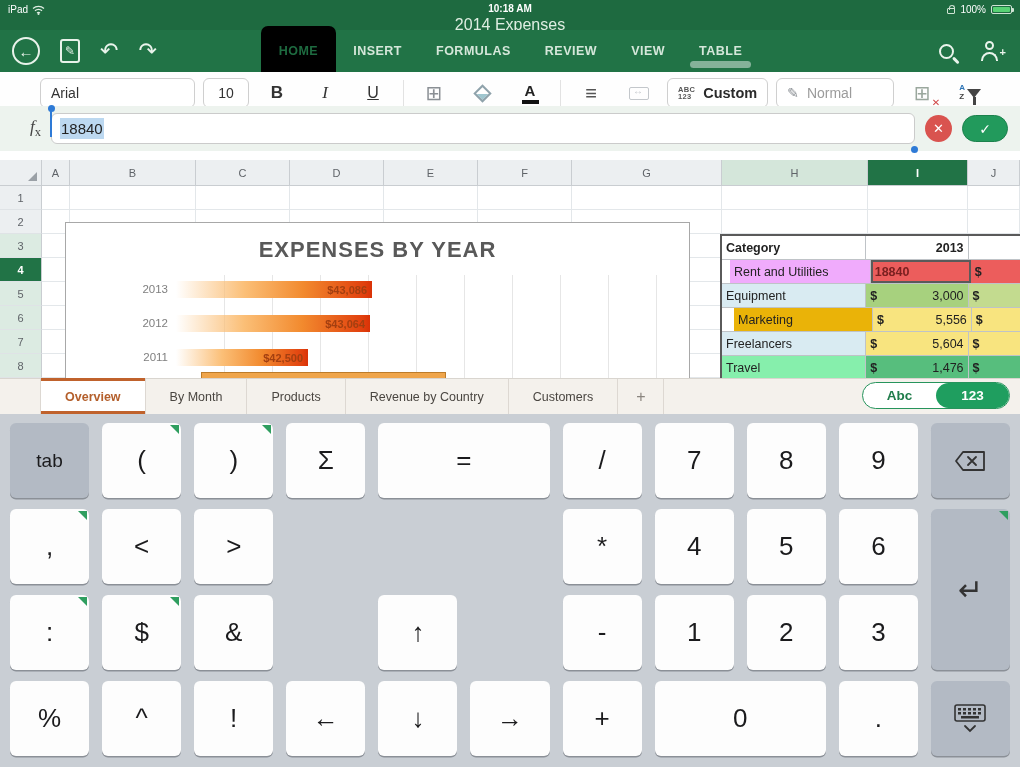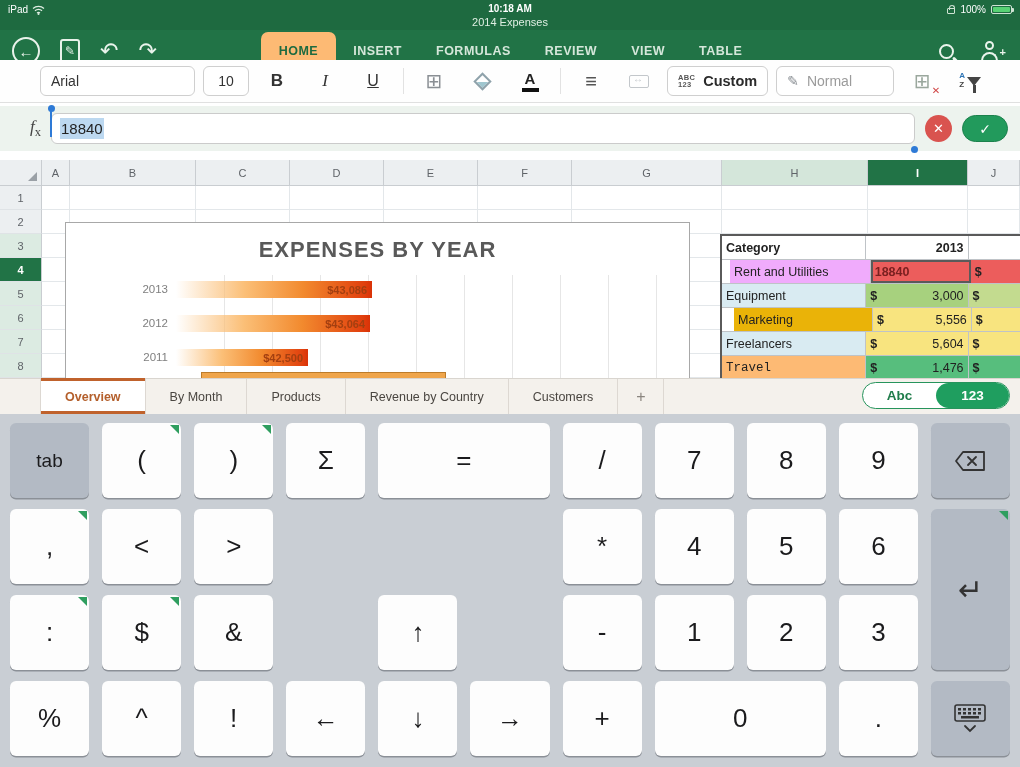--- a/index.html
+++ b/index.html
@@ -4,48 +4,48 @@
 <style>
   * { margin:0; padding:0; box-sizing:border-box; }
   html,body { width:1020px; height:767px; overflow:hidden;
     font-family:"Liberation Sans","DejaVu Sans",sans-serif; background:#fff; }
   .app { position:relative; width:1020px; height:767px; }
 
   
   .statusbar { position:absolute; top:0; left:0; right:0; height:30px; background:#1e6a40; color:#fff;padding-left:44px; }
   .sb-left { position:absolute; left:8px; top:4px; font-size:10px; display:flex; gap:4px; align-items:center; }
   .sb-time { position:absolute; top:3px; left:0; right:0; text-align:center; font-size:10px; font-weight:bold; }
-  .sb-title { position:absolute; top:16px; left:0; right:0; text-align:center; font-size:11px; color:#dfeee2; }
+  .sb-title { position:absolute; top:16px; left:0; right:0; text-align:center; font-size:16px; color:#dfeee2; }
   .sb-right { position:absolute; right:8px; top:4px; display:flex; gap:5px; align-items:center; font-size:10px; }
   .battery { width:21px; height:9px; border:1px solid #cfe3d4; border-radius:2px; position:relative; }
   .battery .fill { position:absolute; inset:1px; background:#57d274; border-radius:1px; }
   .battery:after { content:''; position:absolute; right:-3px; top:2px; width:2px; height:4px; background:#cfe3d4; border-radius:0 1px 1px 0; }
   .lockicon { width:8px; height:6px; border:1px solid #cfe3d4; border-radius:1px; position:relative; margin-top:3px; }
   .lockicon:before { content:''; position:absolute; left:1px; top:-4px; width:4px; height:4px; border:1px solid #cfe3d4; border-bottom:none; border-radius:3px 3px 0 0; }
 
   
   .nav { position:absolute; top:30px; left:0; right:0; height:42px; background:#217346; }
   .nav-left { position:absolute; left:12px; top:0; height:42px; display:flex; align-items:center; gap:20px; color:#eaf4ec; }
   .circle-btn { width:28px; height:28px; border:2px solid #e8f2ea; border-radius:50%; display:flex; align-items:center; justify-content:center; font-size:15px; }
   .doc-btn { width:20px; height:24px; border:2px solid #e8f2ea; border-radius:3px; display:flex; align-items:center; justify-content:center; font-size:12px; }
   .ur { font-size:22px; line-height:1; }
   .tabs { position:absolute; left:0; right:0; top:0; height:42px; display:flex; justify-content:center; align-items:flex-end; gap:0; }
   .rtab { color:#d5e7da; font-size:12.5px; font-weight:bold; letter-spacing:.5px; padding:0 17px 14px; position:relative; }
-  .rtab.active { background:#fdba74; color:#1e6b40; border-radius:7px 7px 0 0; padding:12px 18px 14px; }
+  .rtab.active { background:#000000; color:#1e6b40; border-radius:7px 7px 0 0; padding:18px 18px 14px; }
   .rtab.contextual:after { content:''; position:absolute; left:8px; right:8px; bottom:4px; height:7px; background:rgba(255,255,255,.45); border-radius:4px; }
   .nav-right { position:absolute; right:16px; top:0; height:42px; display:flex; align-items:center; gap:26px; }
   .mag { width:15px; height:15px; border:2.5px solid #eaf4ec; border-radius:50%; position:relative; }
   .mag:after { content:''; position:absolute; width:8px; height:2.5px; background:#eaf4ec; transform:rotate(45deg); left:11px; top:13px; border-radius:2px; }
   .person { position:relative; width:24px; height:22px; }
   .person .head { position:absolute; left:5px; top:1px; width:9px; height:9px; border:2px solid #eaf4ec; border-radius:50%; }
   .person .body { position:absolute; left:1px; top:12px; width:17px; height:9px; border:2px solid #eaf4ec; border-bottom:none; border-radius:9px 9px 0 0; }
   .person .plus { position:absolute; right:-2px; top:6px; color:#eaf4ec; font-size:11px; font-weight:bold; }
 
   
-  .toolbar { position:absolute; top:60px; left:0; right:0; height:43px; background:#fefefe; border-bottom:1px solid #e0e0e0; display:flex; align-items:center; padding:0 10px 0 40px; gap:8px; }
+  .toolbar { position:absolute; top:72px; left:0; right:0; height:43px; background:#fefefe; border-bottom:1px solid #e0e0e0; display:flex; align-items:center; padding:0 10px 0 40px; gap:8px; }
   .tb-box { border:1px solid #cfcfcf; border-radius:6px; height:30px; display:flex; align-items:center; padding:0 10px; font-size:14px; color:#333; background:#fff; }
   .fontname { width:155px; }
   .fontsize { width:46px; justify-content:center; }
   .tb-btn { width:40px; height:32px; display:flex; align-items:center; justify-content:center; font-size:16px; color:#333; }
   .sep { width:1px; height:26px; background:#e2e2e2; margin:0 2px; }
   .bold { font-weight:bold; font-size:17px; }
   .italic { font-style:italic; font-family:"Liberation Serif","DejaVu Serif",serif; font-size:17px; }
   .under { text-decoration:underline; font-size:16px; }
   .grid-glyph { font-size:20px; color:#8a8f94; }
   .fillicon { width:13px; height:13px; border:2px solid #8fa2ab; transform:rotate(45deg); position:relative; background:linear-gradient(135deg,#fff 55%,#9fc6cf 55%); }
@@ -355,21 +355,21 @@
             <div class="tc name" style="background: rgb(217, 235, 242);">Freelancers</div>
             <div class="tc val" style="background: rgb(248, 228, 127);">
               <span class="moneyl">$</span>
               <span>5,604</span>
             </div>
             <div class="tc part" style="background: rgb(248, 228, 127);">
               <span class="moneyl">$</span>
             </div>
           </div>
           <div class="trow">
-            <div class="tc name" style="background: #fdba74; font-family: Liberation Mono, monospace;">Travel</div>
+            <div class="tc name" style="background: #86efac;">Travel</div>
             <div class="tc val" style="background: rgb(87, 190, 125);">
               <span class="moneyl">$</span>
               <span>1,476</span>
             </div>
             <div class="tc part" style="background: rgb(87, 190, 125);">
               <span class="moneyl">$</span>
             </div>
           </div>
         </div>
     <div class="vline" style="left: 27px;"></div>

